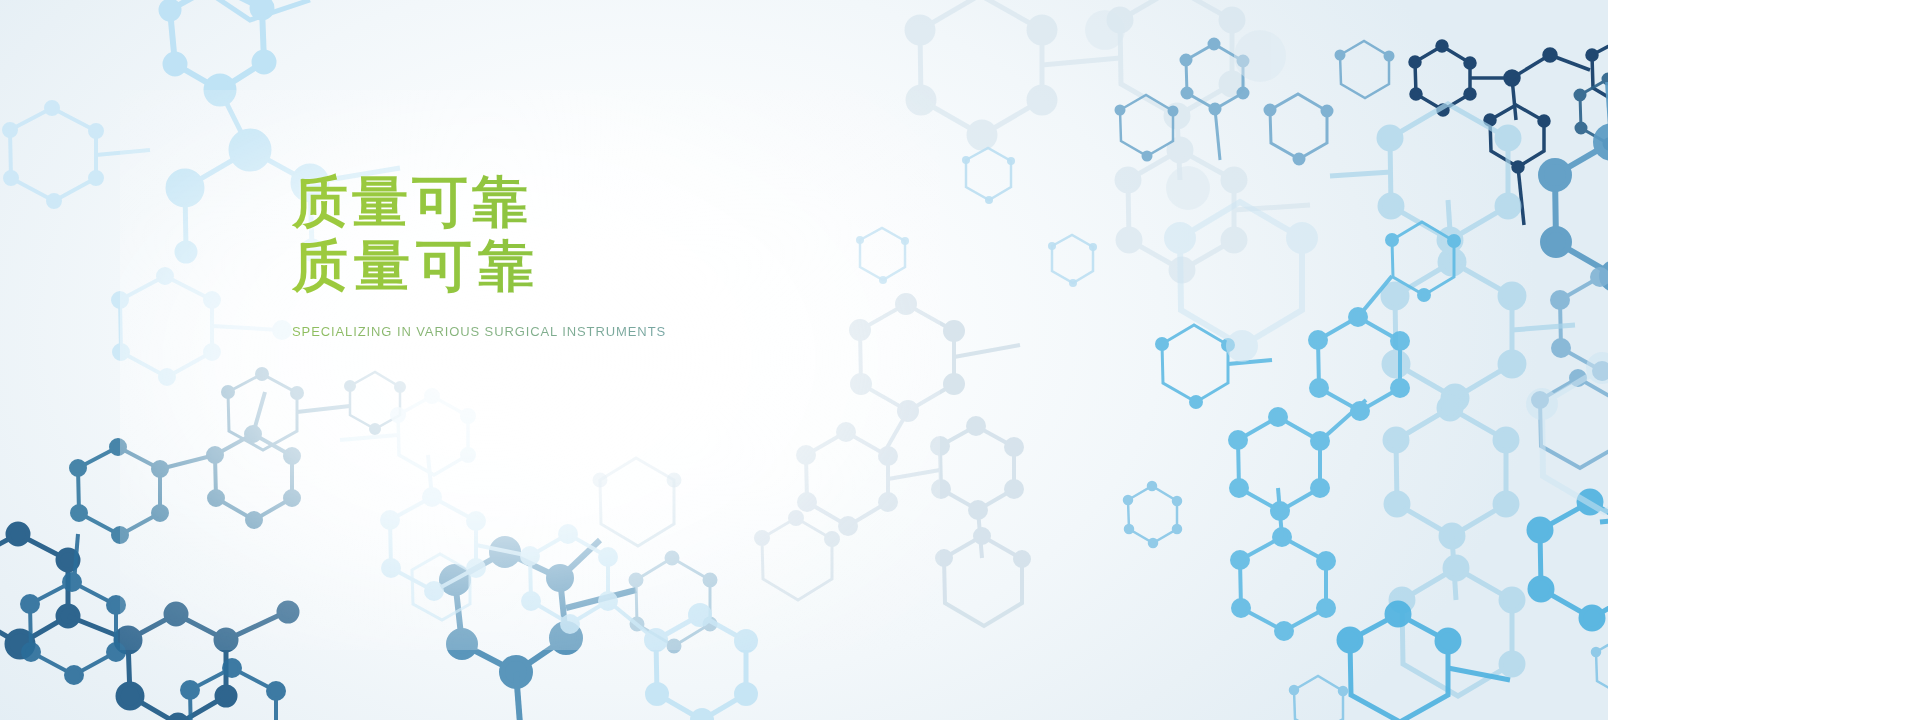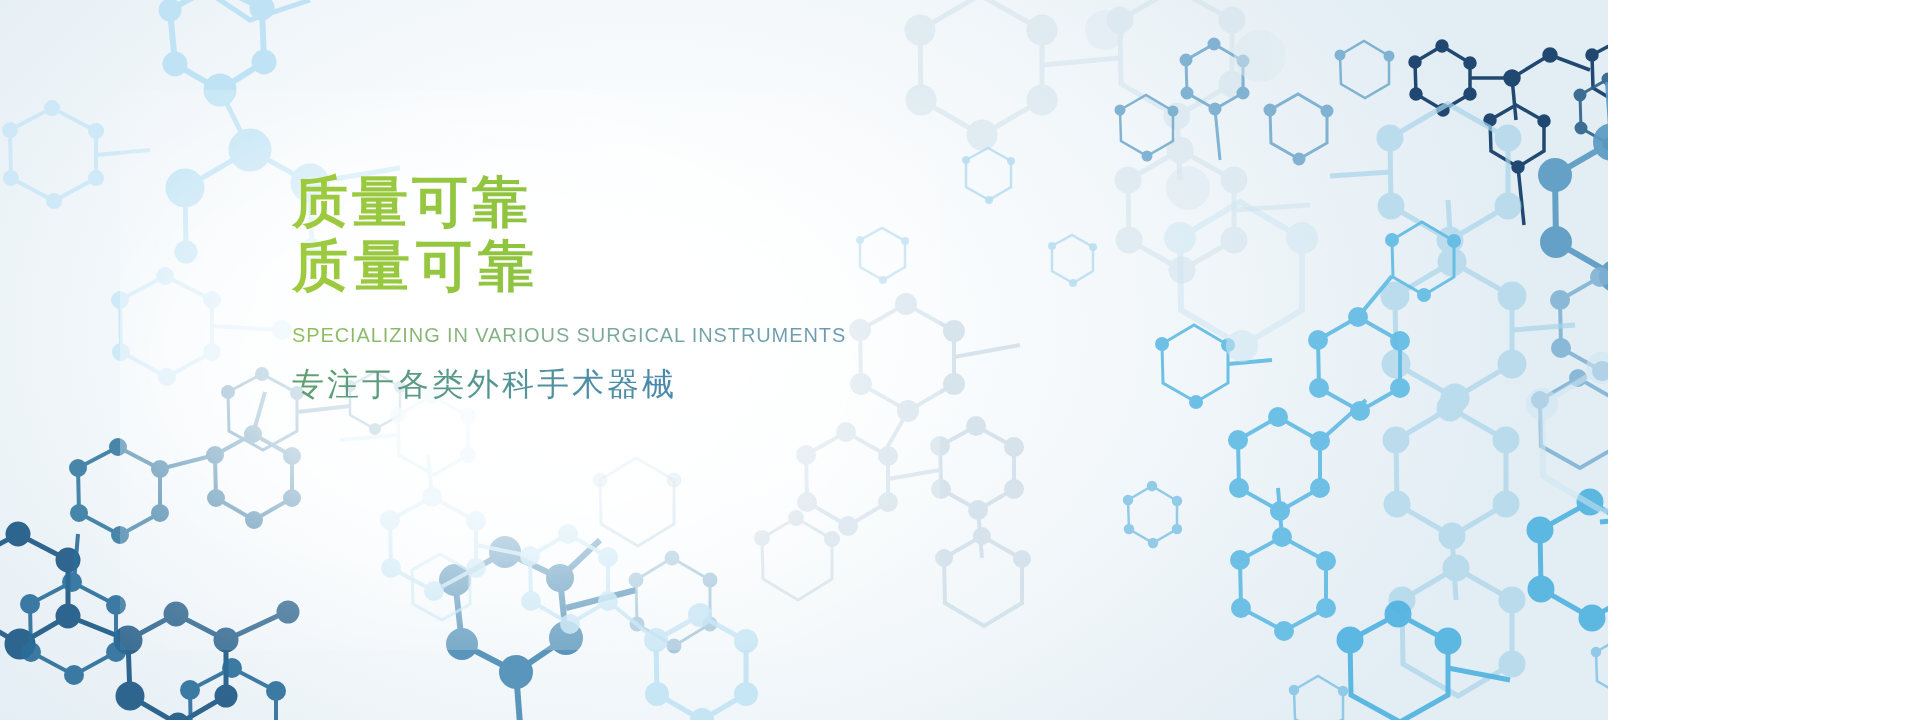--- a/index.html
+++ b/index.html
@@ -60,21 +60,21 @@
     -webkit-background-clip:text;
     background-clip:text;
     color:transparent;
     -webkit-text-fill-color:transparent;
     filter:drop-shadow(0 1px 1px rgba(255,255,255,0.85));
   }
   .headline.line2 { letter-spacing:6px; }
 
   .sub-en {
     margin-top:26px;
-    font-size:20px;
+    font-size:13px;
     letter-spacing:0.9px;
     white-space:nowrap;
     background:linear-gradient(95deg,#8fbe5b 0%, #86b478 22%, #7ba999 44%, #6f9fae 66%, #6a94b4 85%, #6a90b8 100%);
     -webkit-background-clip:text;
     background-clip:text;
     color:transparent;
     -webkit-text-fill-color:transparent;
   }
 
   .sub-cn {
@@ -609,16 +609,15 @@
       <circle cx="1242" cy="346" r="13"></circle>
     </g>
   </svg>
 
   <div class="glow"></div>
 
   <div class="content">
     <div class="headline line1">质量可靠</div>
     <div class="headline line2">质量可靠</div>
     <div class="sub-en">SPECIALIZING IN VARIOUS SURGICAL INSTRUMENTS</div>
-    <div class="sub-cn">专注于各类外科手术器械</div>
   </div>
 
 </div>
 
 </body></html>

